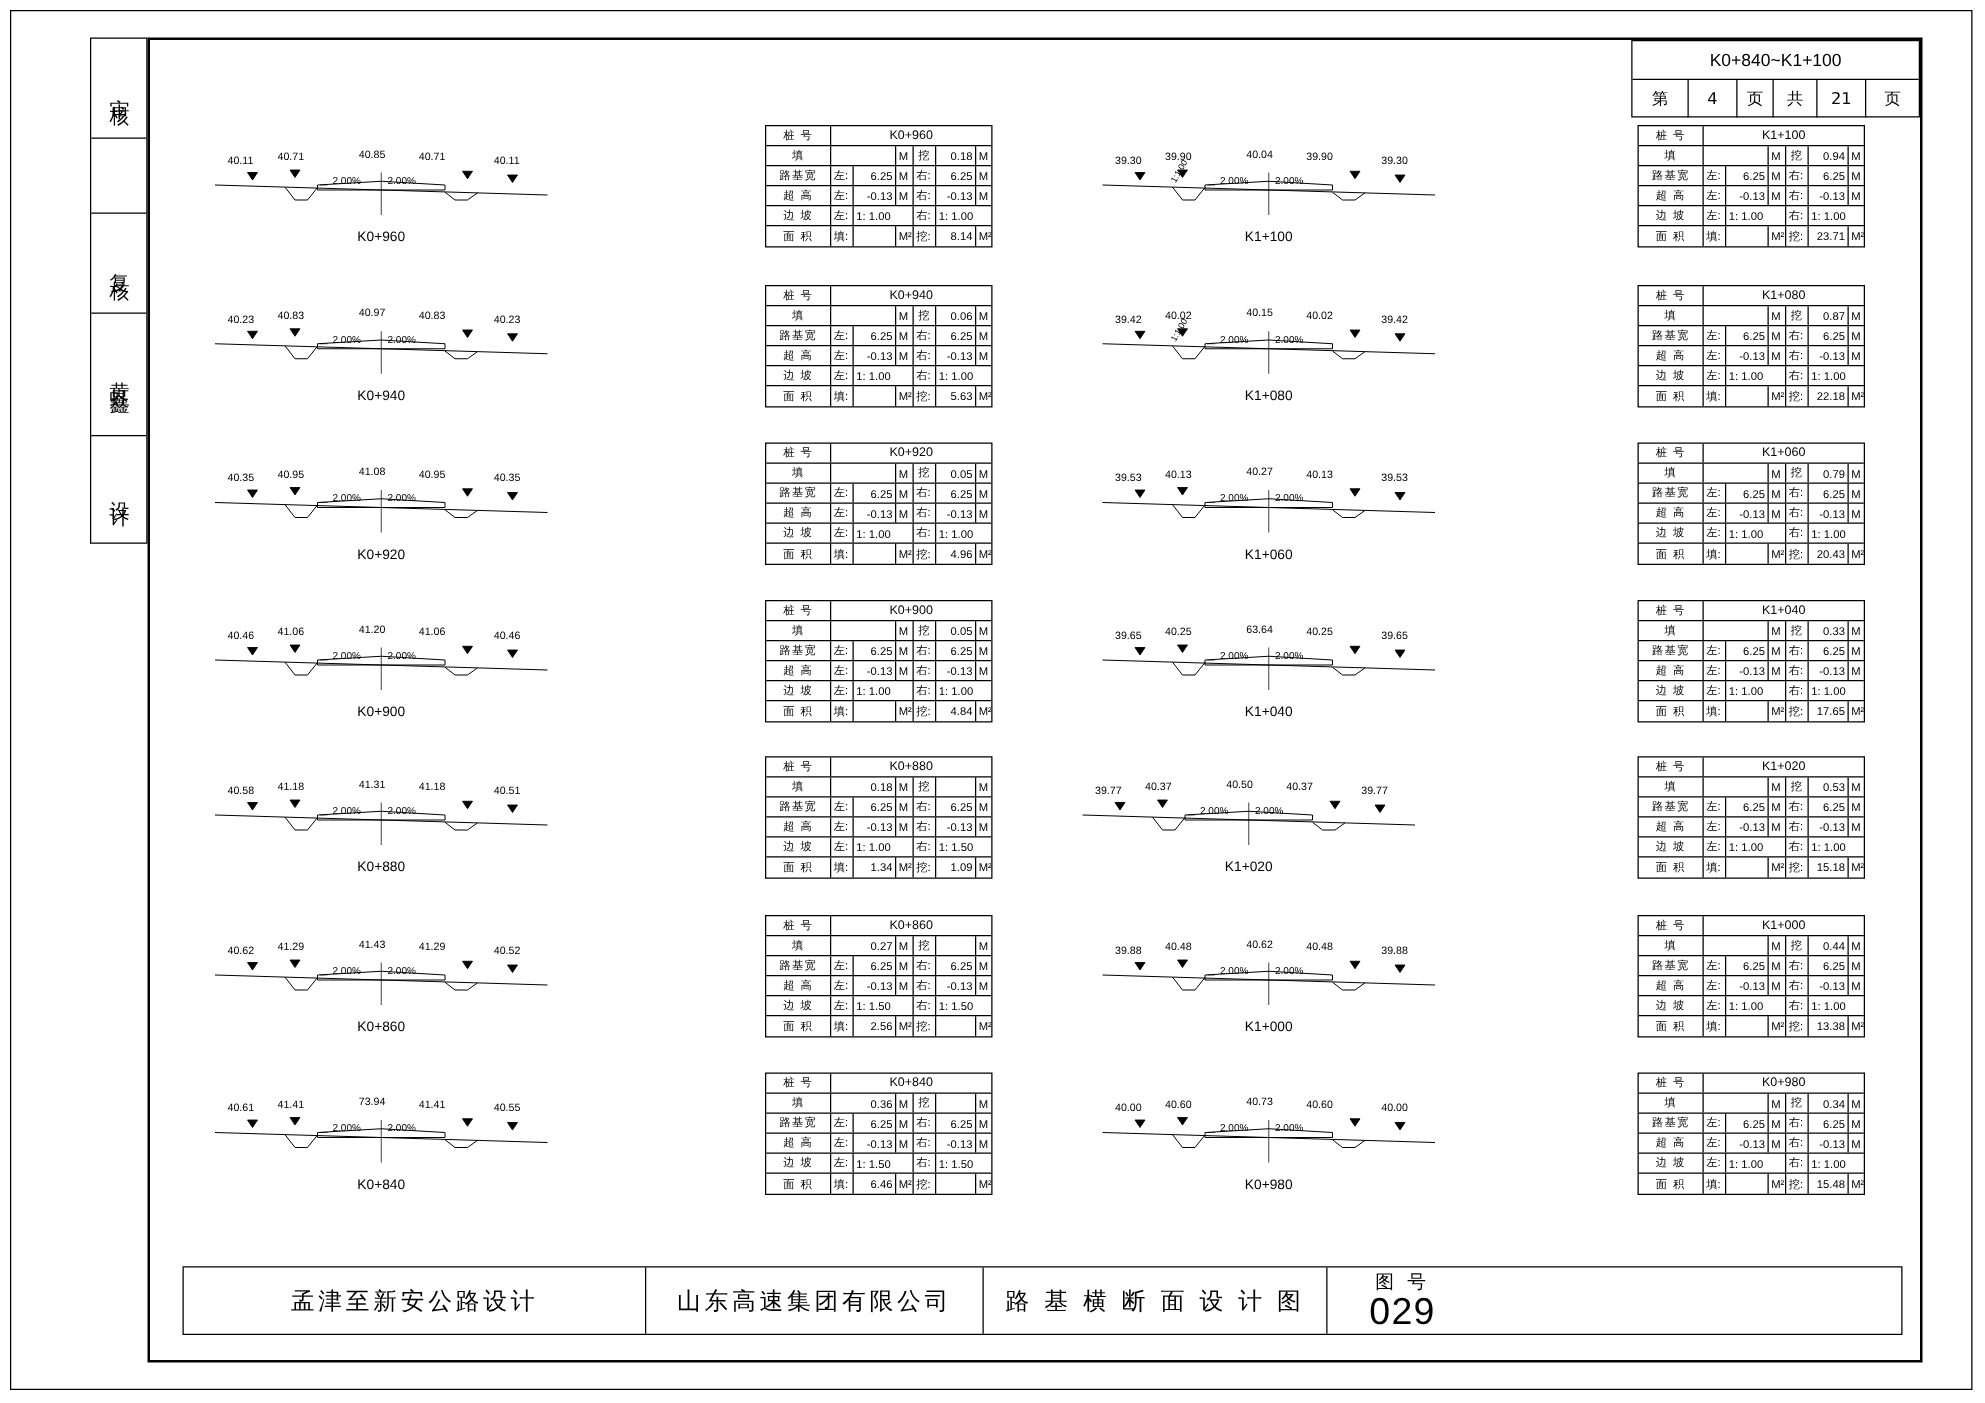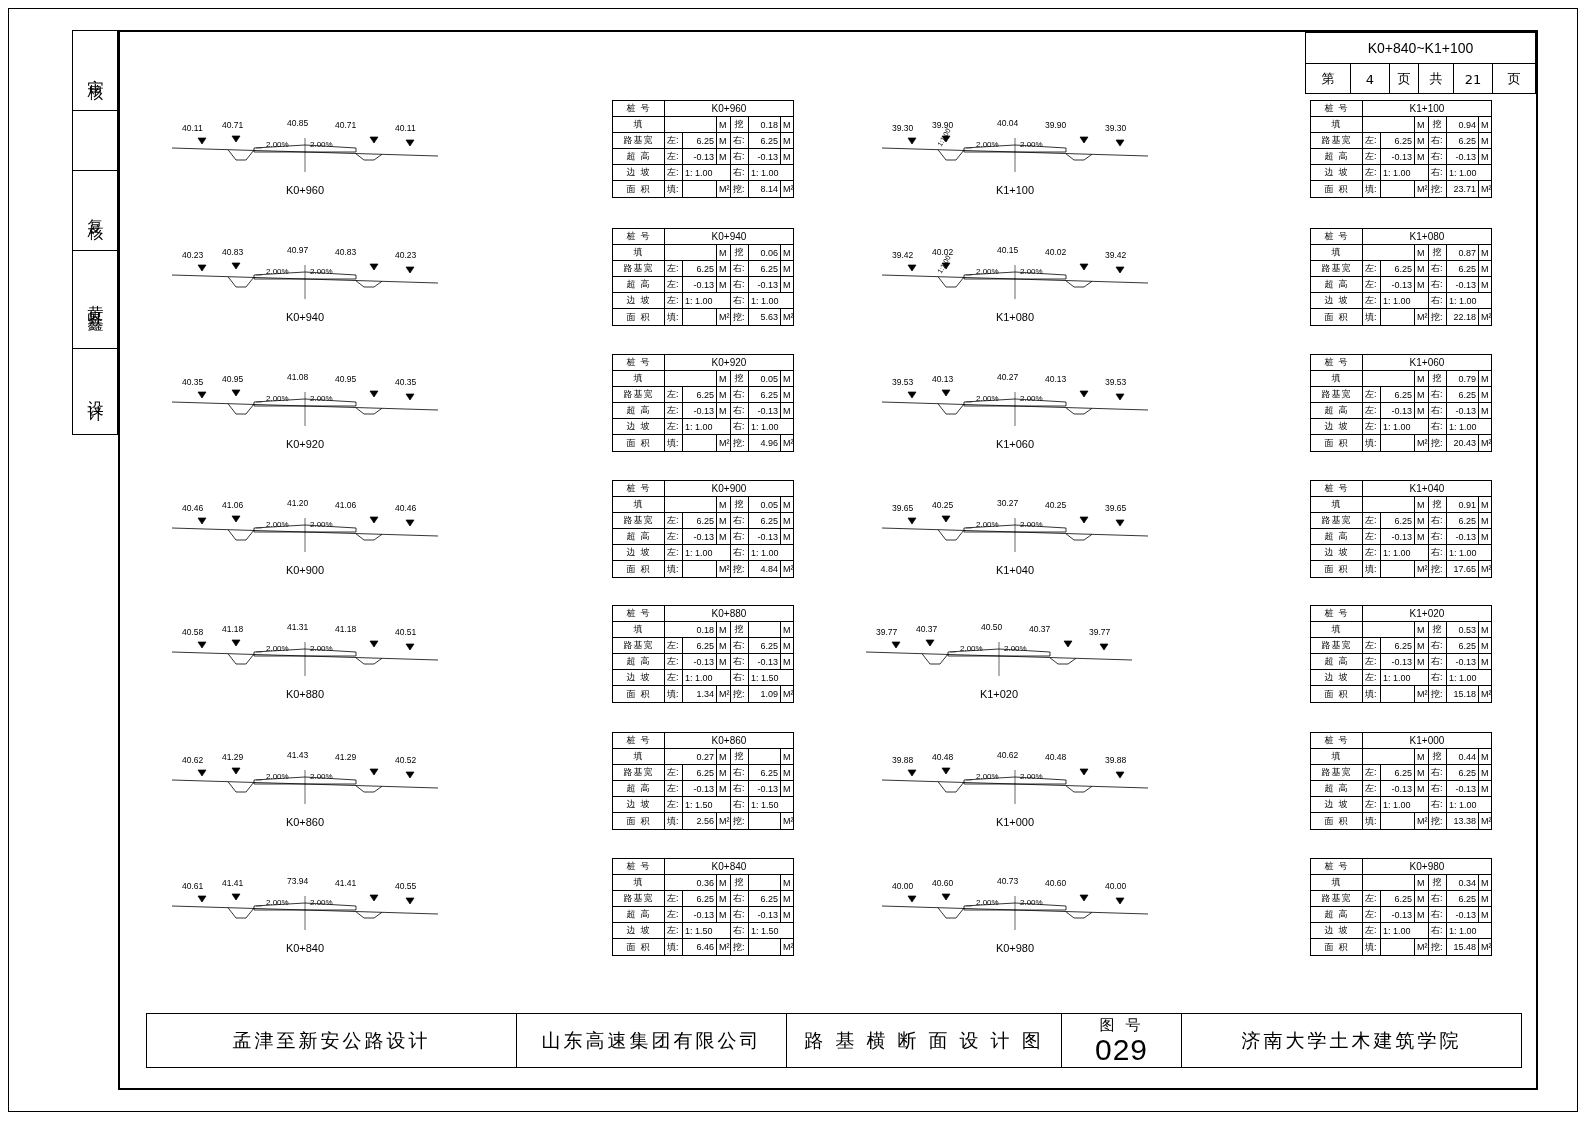--- a/index.html
+++ b/index.html
@@ -426,21 +426,21 @@
             <g fill="none" stroke="#000" stroke-width="0.7">
               <path d="M32 26 l4 -6 l-8 0 z" fill="#000"></path>
               <path d="M66 24 l4 -6 l-8 0 z" fill="#000"></path>
               <path d="M204 25 l4 -6 l-8 0 z" fill="#000"></path>
               <path d="M240 28 l4 -6 l-8 0 z" fill="#000"></path>
             </g>
           </svg>
         </div>
         <span class="elev" style="left:12px;top:5px">39.65</span>
         <span class="elev" style="left:52px;top:2px">40.25</span>
-        <span class="elev" style="left:117px;top:0px">30.27</span>
+        <span class="elev" style="left:117px;top:0px">63.64</span>
         <span class="elev" style="left:165px;top:2px">40.25</span>
         <span class="elev" style="left:225px;top:5px">39.65</span>
         <span class="slope" style="left:96px;top:22px">2.00%</span>
         <span class="slope" style="left:140px;top:22px">2.00%</span>
         <div class="xlabel" style="top:66px">K1+040</div>
       </div>
       <div class="xsec" style="left: 864px; top: 622px; width: 270px; height: 90px;">
         <div>
           <svg width="270" height="62" viewBox="0 0 270 62">
             <g stroke="#000" fill="none" stroke-width="0.8">
@@ -1018,21 +1018,21 @@
       <div class="dtable" style="left: 1310px; top: 480px; width: 182px;">
         <div class="row">
           <div class="c lbl-cn" style="width:52px">桩 号</div>
           <div class="c hdr-name" style="flex:1">K1+040</div>
         </div>
         <div class="row">
           <div class="c lbl-cn" style="width:52px">填</div>
           <div class="c val" style="width:52px"></div>
           <div class="c unit" style="width:14px">M</div>
           <div class="c lbl-cn" style="width:18px">挖</div>
-          <div class="c val" style="width:32px">0.91</div>
+          <div class="c val" style="width:32px">0.33</div>
           <div class="c unit" style="flex:1">M</div>
         </div>
         <div class="row">
           <div class="c lbl-cn" style="width:52px">路基宽</div>
           <div class="c sub" style="width:18px">左:</div>
           <div class="c val" style="width:34px">6.25</div>
           <div class="c unit" style="width:14px">M</div>
           <div class="c sub" style="width:18px">右:</div>
           <div class="c val" style="width:32px">6.25</div>
           <div class="c unit" style="flex:1">M</div>
@@ -1212,15 +1212,14 @@
   <div class="bottom-bar">
     <div class="bb-cell" style="width:370px">孟津至新安公路设计</div>
     <div class="bb-cell" style="width:270px">山东高速集团有限公司</div>
     <div class="bb-cell" style="width:275px">路 基 横 断 面 设 计 图</div>
     <div class="bb-cell" style="width:120px;padding:0">
       <div class="dwg-no">
         <div class="t">图 号</div>
         <div class="n">029</div>
       </div>
     </div>
-    <div class="bb-cell" style="flex:1">济南大学土木建筑学院</div>
   </div>
 </div>
 
 </body></html>

